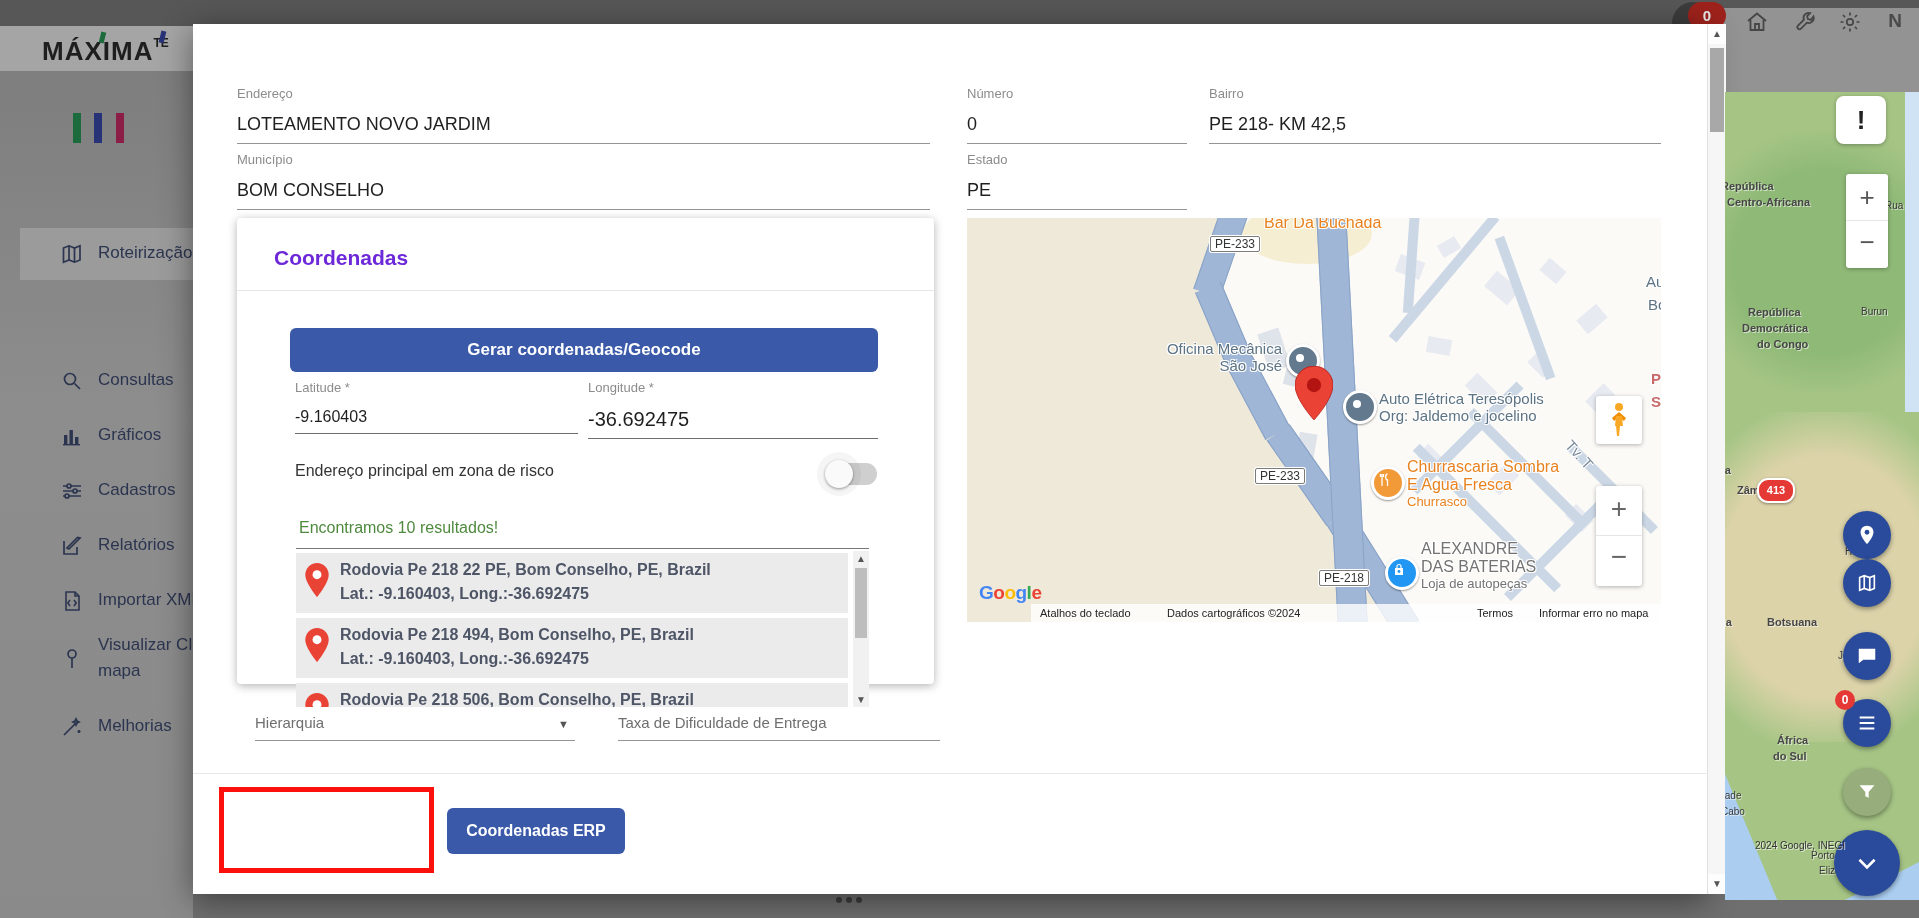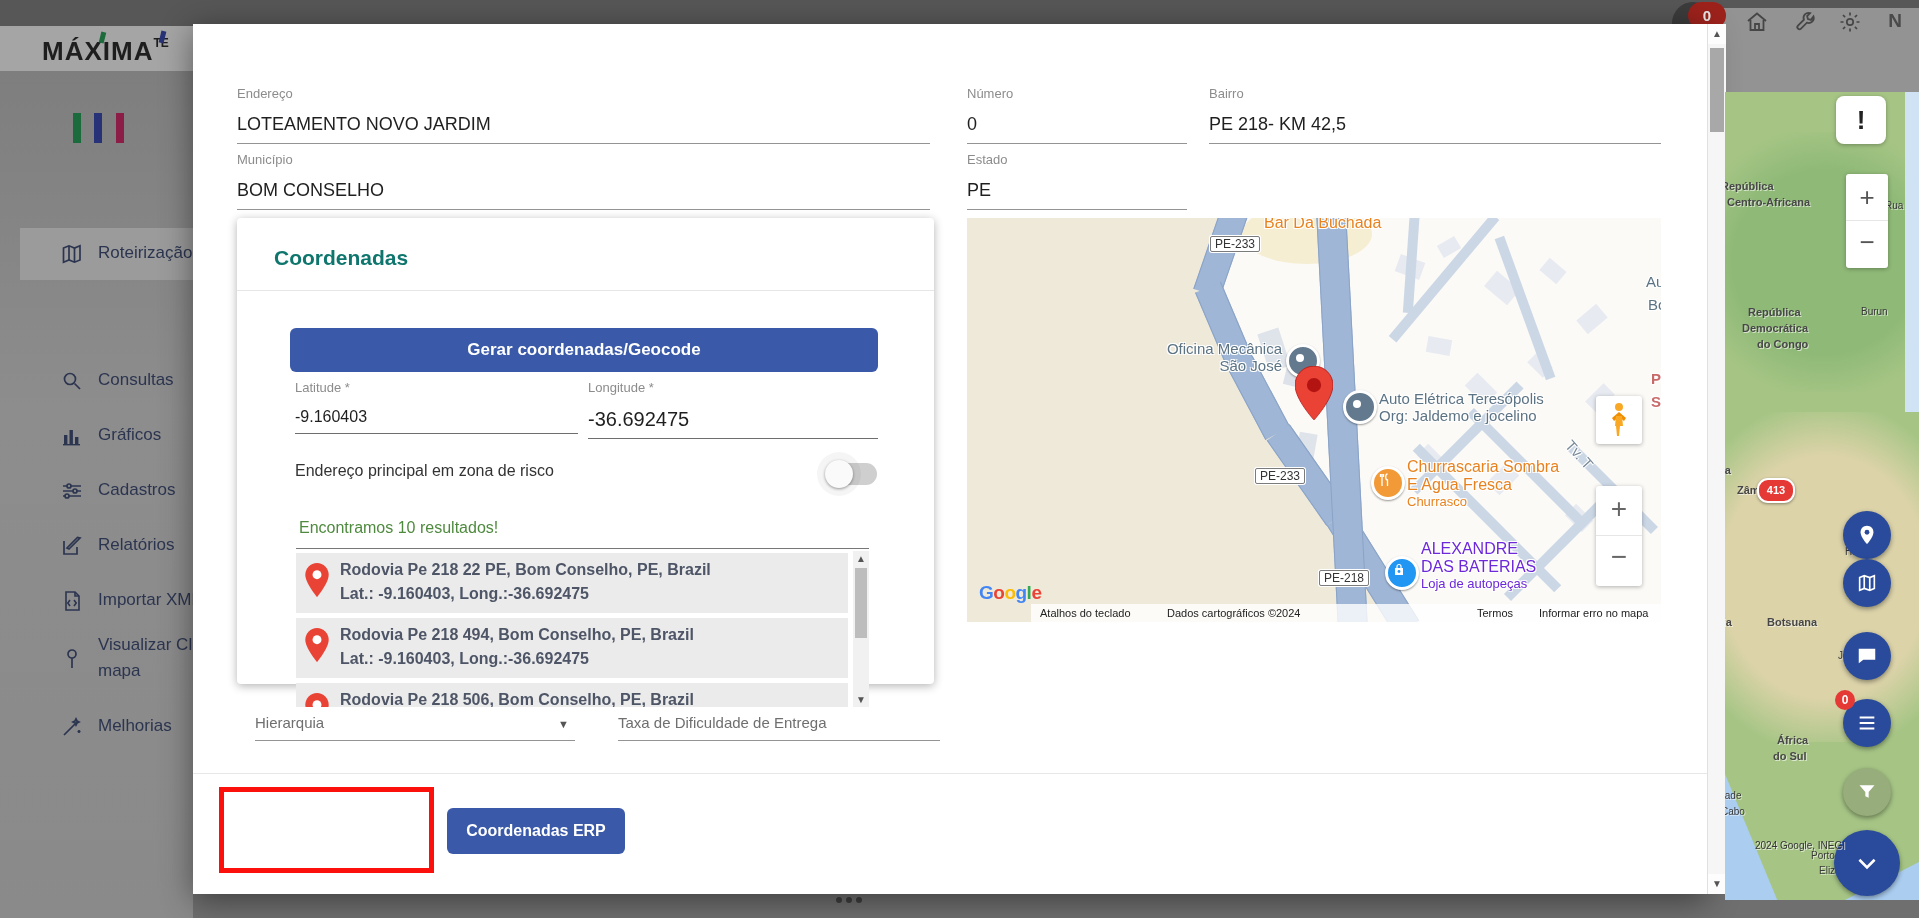--- a/index.html
+++ b/index.html
@@ -25,21 +25,21 @@
           color:#e8e8e8;font-weight:bold;font-size:15px;text-align:center;line-height:27px;}
   .dots span{display:inline-block;width:6px;height:6px;border-radius:50%;background:#3e3e3e;margin-right:4px;}
   
   .modal{left:193px;top:24px;width:1514px;height:870px;background:#ffffff;
          box-shadow:0 6px 30px rgba(0,0,0,.45);}
   .flabel{font-size:13px;color:#8c8c8c;}
   .fvalue{font-size:18px;color:#1f1f1f;margin-top:13px;white-space:nowrap;}
   .uline{border-bottom:1px solid #949494;}
   .card{left:44px;top:194px;width:697px;height:466px;background:#fff;border-radius:4px;
         box-shadow:0 2px 10px rgba(0,0,0,.30);}
-  .card-title{font-size:21px;font-weight:bold;color:#0f766e;}
+  .card-title{font-size:21px;font-weight:bold;color:#6d28d9;}
   .btn-blue{background:#3a59a8;color:#fff;font-weight:bold;border:none;border-radius:6px;
             text-align:center;cursor:pointer;}
   .toggle-track{width:44px;height:22px;border-radius:11px;background:#cfcfcf;}
   .toggle-thumb{width:28px;height:28px;border-radius:50%;background:#fafafa;
                 box-shadow:0 1px 3px rgba(0,0,0,.4),0 0 0 8px rgba(0,0,0,.04);}
   .res-title{font-size:16px;color:#4e8a3e;}
   .res-item{position:absolute;left:0;width:552px;background:#ebebeb;}
   .res-line1,.res-line2{position:absolute;left:44px;font-size:16px;font-weight:bold;color:#4d5566;white-space:nowrap;}
   .pinred{position:absolute;left:8px;top:10px;}
   .sb{background:#f1f1f1;}
@@ -49,21 +49,21 @@
   .gmap{left:774px;top:194px;width:694px;height:404px;background:#fbfaf7;overflow:hidden;}
   .land{background:#efe9da;}
   .road{background:#9fb6d6;border-left:1px solid #8aa3c6;border-right:1px solid #8aa3c6;}
   .road-thin{background:#ccd7e6;}
   .bld{background:#e7eaf0;}
   .shield{background:#fff;border:1px solid #7b7b7b;color:#333;font-size:12px;padding:0 4px;
           border-radius:2px;white-space:nowrap;box-shadow:0 0 0 1px #fff;}
   .poi-label{color:#5c7384;font-size:15px;white-space:nowrap;
              text-shadow:1px 1px 0 #fff,-1px 1px 0 #fff,1px -1px 0 #fff,-1px -1px 0 #fff;}
   .poi-orange{color:#e8821e;font-size:16px;}
-  .poi-blue{color:#6d28d9;font-size:16px;}
+  .poi-blue{color:#737373;font-size:16px;}
   .poi-circle{width:28px;height:28px;border-radius:50%;border:3px solid #fff;
               box-shadow:0 1px 2px rgba(0,0,0,.4);}
   .ctrl-white{background:#fff;border-radius:3px;box-shadow:0 1px 4px rgba(0,0,0,.3);}
   .attr-strip{background:rgba(255,255,255,.8);font-size:11px;color:#222;}
   .glogo span{font-size:19px;font-weight:bold;letter-spacing:-.5px;}
   .map-caption{font-size:15px;font-weight:bold;color:#101010;}
   
   .mscroll{left:1707px;top:24px;width:18px;height:870px;background:#f6f6f6;border-left:1px solid #e0e0e0;}
   
   .rpanel{left:1725px;top:92px;width:194px;height:808px;background:#a6c585;overflow:hidden;}

